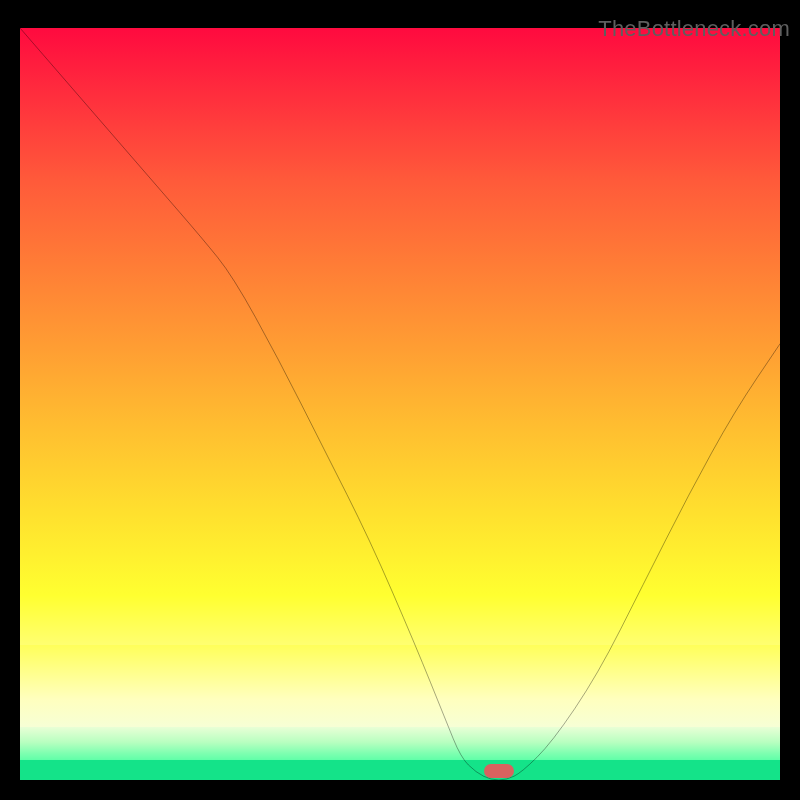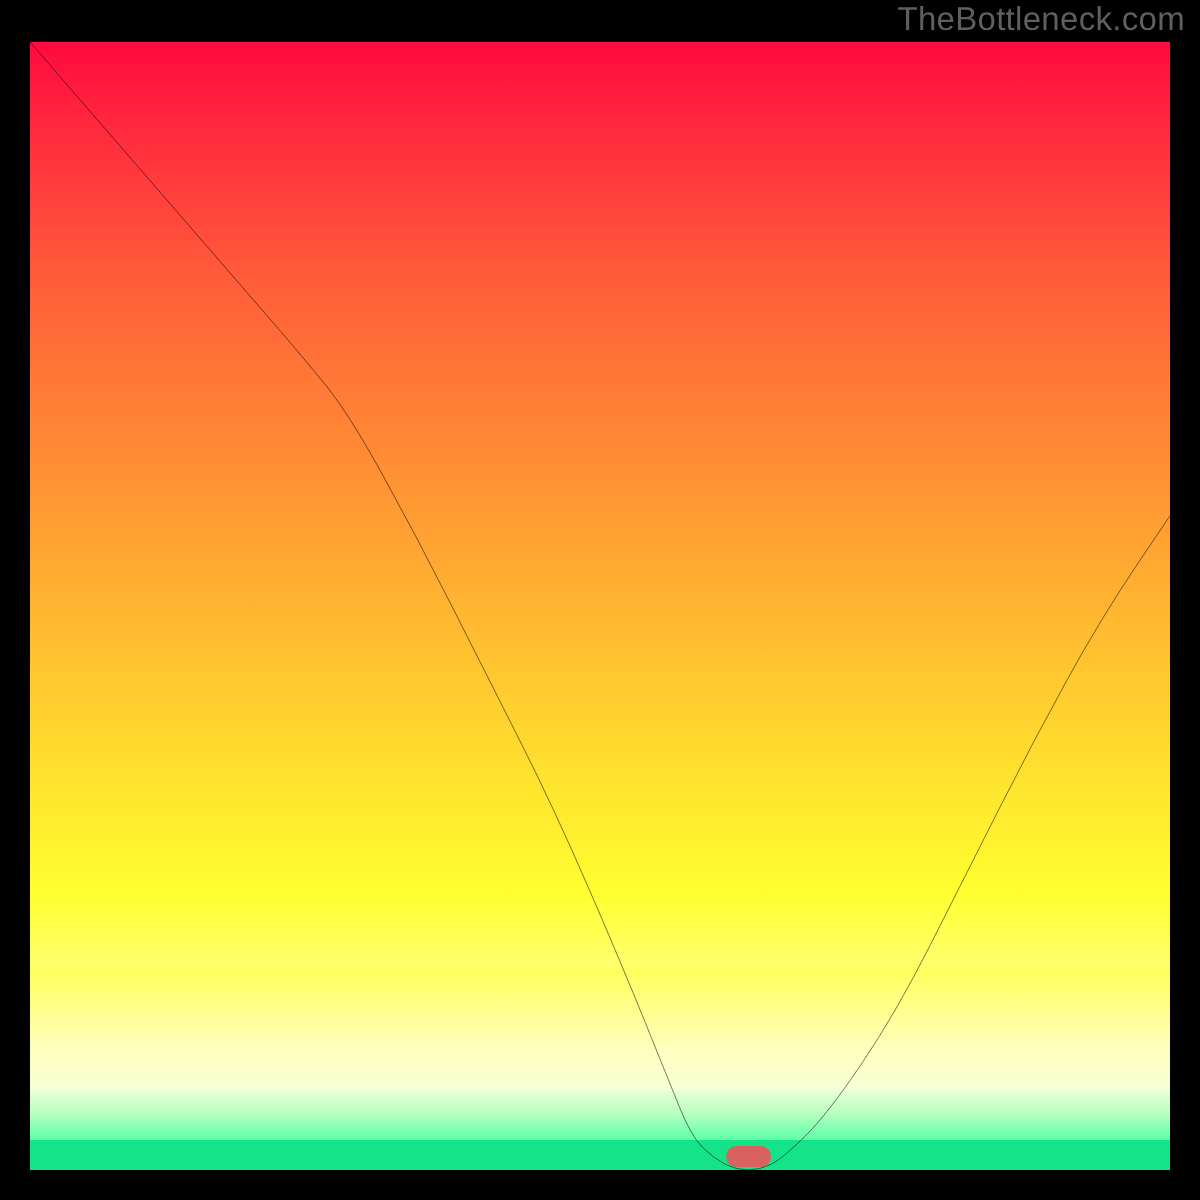--- a/index.html
+++ b/index.html
@@ -12,21 +12,21 @@
     font-family: Arial, Helvetica, sans-serif;
   }
   .frame {
     position: relative;
     width: 800px;
     height: 800px;
     background: #000;
   }
   .watermark {
     position: absolute;
-    top: 0;
+    top: 16px;
     right: 10px;
     color: #5f5f5f;
     font-size: 22px;
     font-weight: 500;
     letter-spacing: 0.2px;
     z-index: 20;
     user-select: none;
   }
   .plot-area {
     position: absolute;

